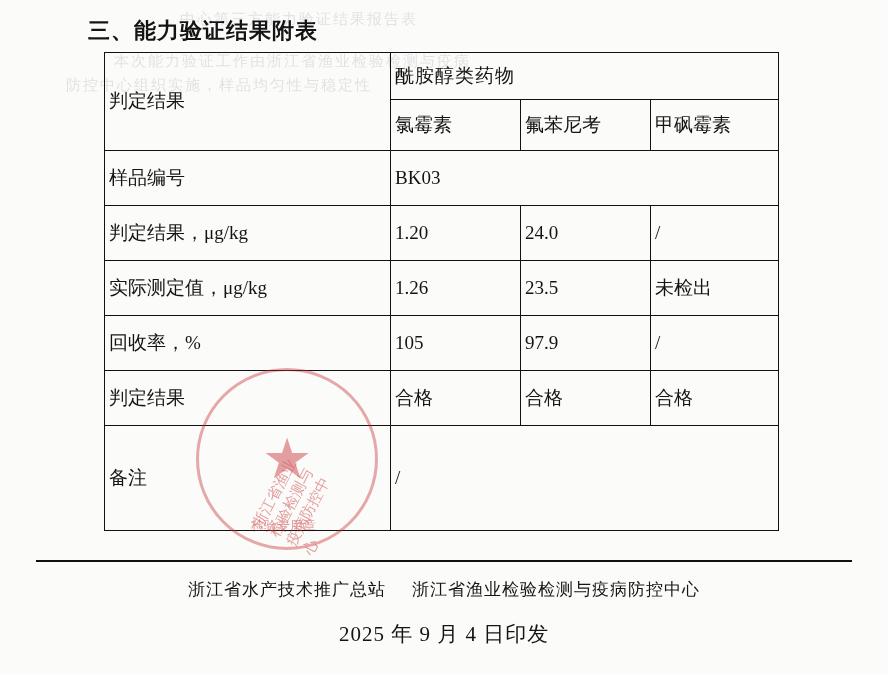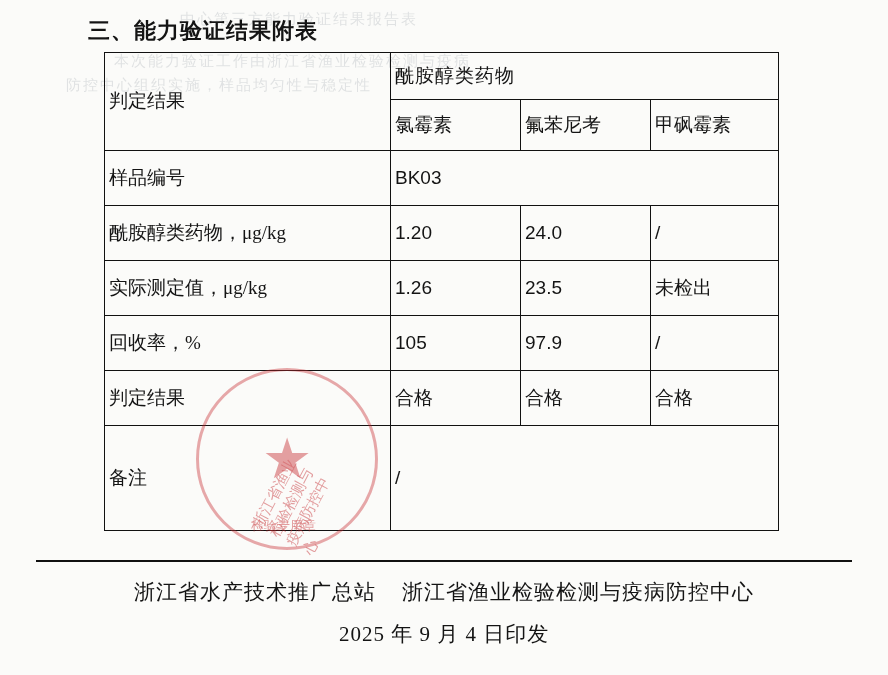--- a/index.html
+++ b/index.html
@@ -79,21 +79,21 @@
   .row-remark td { height: 96px; }
 
   .item-cell {
     font-size: 20px;
   }
   .group-head {
     font-size: 21px;
     letter-spacing: 1px;
   }
   .num {
-    font-family: Liberation Sans, sans-serif;
+    font-family: Liberation Serif, serif;
     font-size: 20px;
   }
 
   
   .stamp {
     position: absolute;
     left: 196px;
     top: 368px;
     width: 176px;
     height: 176px;
@@ -137,21 +137,21 @@
     width: 816px;
     height: 0;
     border-top: 2.2px solid #111;
   }
   .footer-line1 {
     position: absolute;
     left: 0;
     top: 578px;
     width: 888px;
     text-align: center;
-    font-size: 21px;
+    font-size: 17px;
     letter-spacing: 1px;
   }
   .footer-line1 .org-left { margin-right: 26px; }
   .footer-line2 {
     position: absolute;
     left: 0;
     top: 620px;
     width: 888px;
     text-align: center;
     font-size: 21px;
@@ -189,21 +189,21 @@
           <td>氟苯尼考</td>
           <td>甲砜霉素</td>
         </tr>
 
         <tr class="row-tall">
           <td class="item-cell">样品编号</td>
           <td class="num" colspan="3">BK03</td>
         </tr>
 
         <tr class="row-tall">
-          <td class="item-cell">酰胺醇类药物，μg/kg</td>
+          <td class="item-cell">判定结果，μg/kg</td>
           <td class="num">1.20</td>
           <td class="num">24.0</td>
           <td class="num">/</td>
         </tr>
 
         <tr class="row-tall">
           <td class="item-cell">实际测定值，μg/kg</td>
           <td class="num">1.26</td>
           <td class="num">23.5</td>
           <td>未检出</td>

